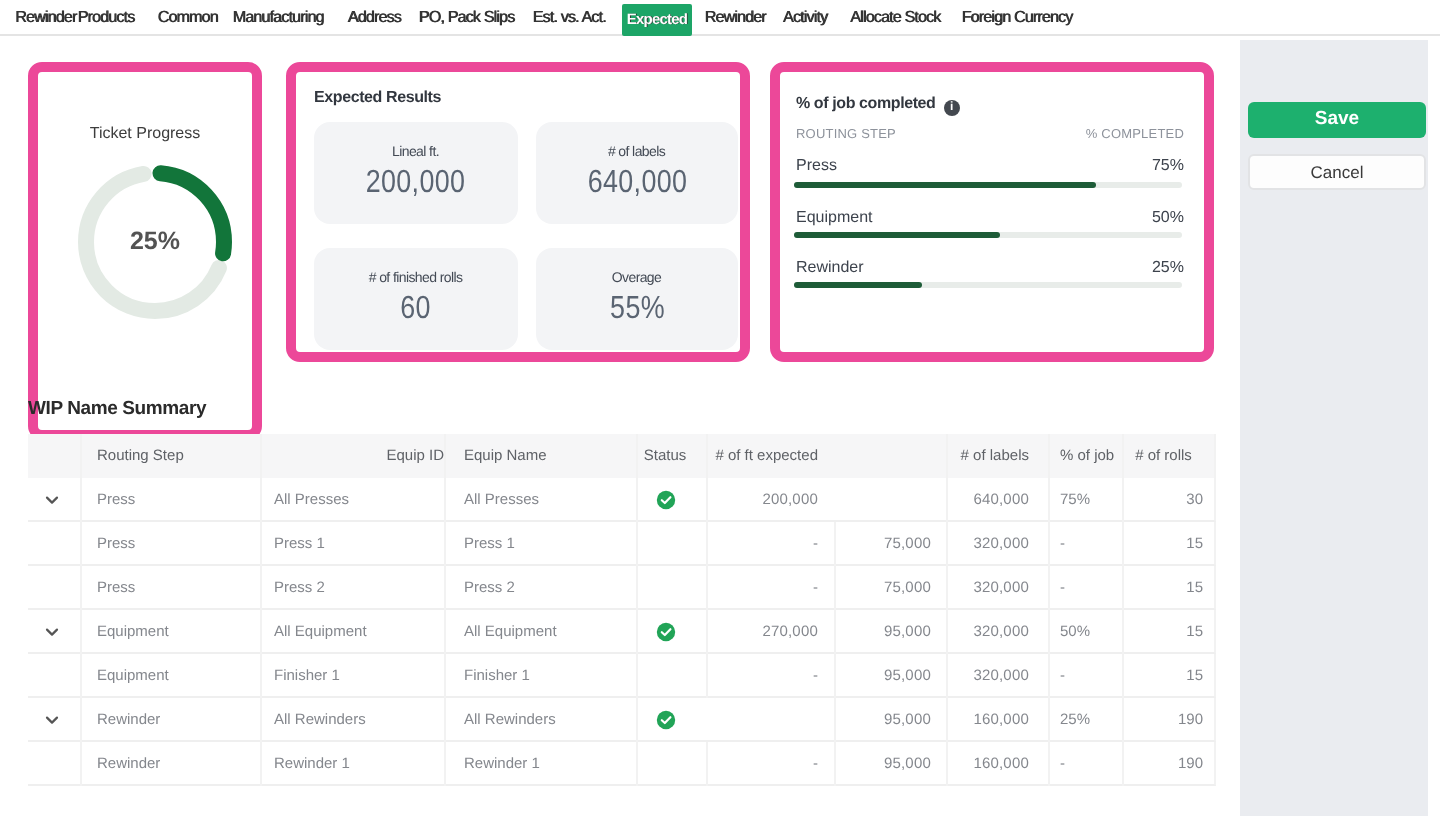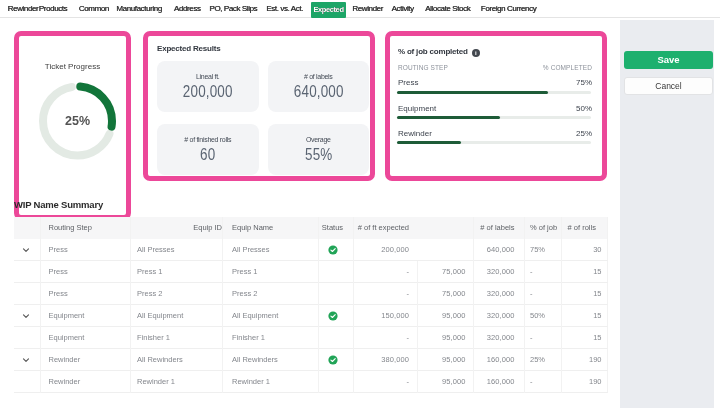--- a/index.html
+++ b/index.html
@@ -167,21 +167,21 @@
       <div class="cell first" style="left:0px; width:26px;text-align:center;padding-right:2px;"><svg width="8" height="8" viewBox="0 0 8 8" style="vertical-align:middle;">
           <path d="M1.5 2.8 L4 5.3 L6.5 2.8" fill="none" stroke="#555" stroke-width="1.1" stroke-linecap="round" stroke-linejoin="round"></path>
         </svg></div>
       <div class="cell" style="left:26px; width:90px;padding-left:7.5px; text-align:left;">Equipment</div>
       <div class="cell" style="left:116px; width:92px;padding-left:6px; text-align:left;">All Equipment</div>
       <div class="cell" style="left:208px; width:96px;padding-left:9px; text-align:left;">All Equipment</div>
       <div class="cell" style="left:304px; width:35px;text-align:center;padding-right:7px;"><svg width="10" height="10" viewBox="0 0 10 10" style="vertical-align:middle;">
           <circle cx="5" cy="5" r="4.6" fill="#21a457"></circle>
           <path d="M2.9 5.1 L4.4 6.5 L7.2 3.6" fill="none" stroke="#fff" stroke-width="1.1" stroke-linecap="round" stroke-linejoin="round"></path>
         </svg></div>
-      <div class="cell" style="left:339px; width:64px;padding-right:8px; text-align:right;"><span class="num">150,000</span></div>
+      <div class="cell" style="left:339px; width:64px;padding-right:8px; text-align:right;"><span class="num">270,000</span></div>
       <div class="cell" style="left:403px; width:56px;padding-right:7.5px; text-align:right;"><span class="num">95,000</span></div>
       <div class="cell" style="left:459px; width:51px;padding-right:9.5px; text-align:right;"><span class="num">320,000</span></div>
       <div class="cell" style="left:510px; width:37px;padding-left:5px; text-align:left;">50%</div>
       <div class="cell" style="left:547px; width:47px;padding-right:6.5px; text-align:right;">15</div>
     </div>
 <div class="row" style="position:relative;">
       <div class="cell first" style="left:0px; width:26px;text-align:center;padding-right:2px;"></div>
       <div class="cell" style="left:26px; width:90px;padding-left:7.5px; text-align:left;">Equipment</div>
       <div class="cell" style="left:116px; width:92px;padding-left:6px; text-align:left;">Finisher 1</div>
       <div class="cell" style="left:208px; width:96px;padding-left:9px; text-align:left;">Finisher 1</div>
@@ -196,21 +196,20 @@
       <div class="cell first" style="left:0px; width:26px;text-align:center;padding-right:2px;"><svg width="8" height="8" viewBox="0 0 8 8" style="vertical-align:middle;">
           <path d="M1.5 2.8 L4 5.3 L6.5 2.8" fill="none" stroke="#555" stroke-width="1.1" stroke-linecap="round" stroke-linejoin="round"></path>
         </svg></div>
       <div class="cell" style="left:26px; width:90px;padding-left:7.5px; text-align:left;">Rewinder</div>
       <div class="cell" style="left:116px; width:92px;padding-left:6px; text-align:left;">All Rewinders</div>
       <div class="cell" style="left:208px; width:96px;padding-left:9px; text-align:left;">All Rewinders</div>
       <div class="cell" style="left:304px; width:35px;text-align:center;padding-right:7px;"><svg width="10" height="10" viewBox="0 0 10 10" style="vertical-align:middle;">
           <circle cx="5" cy="5" r="4.6" fill="#21a457"></circle>
           <path d="M2.9 5.1 L4.4 6.5 L7.2 3.6" fill="none" stroke="#fff" stroke-width="1.1" stroke-linecap="round" stroke-linejoin="round"></path>
         </svg></div>
-      <div class="cell" style="left:339px; width:64px;padding-right:8px; text-align:right;"><span class="num">380,000</span></div>
       <div class="cell" style="left:403px; width:56px;padding-right:7.5px; text-align:right;"><span class="num">95,000</span></div>
       <div class="cell" style="left:459px; width:51px;padding-right:9.5px; text-align:right;"><span class="num">160,000</span></div>
       <div class="cell" style="left:510px; width:37px;padding-left:5px; text-align:left;">25%</div>
       <div class="cell" style="left:547px; width:47px;padding-right:6.5px; text-align:right;">190</div>
     </div>
 <div class="row" style="position:relative;">
       <div class="cell first" style="left:0px; width:26px;text-align:center;padding-right:2px;"></div>
       <div class="cell" style="left:26px; width:90px;padding-left:7.5px; text-align:left;">Rewinder</div>
       <div class="cell" style="left:116px; width:92px;padding-left:6px; text-align:left;">Rewinder 1</div>
       <div class="cell" style="left:208px; width:96px;padding-left:9px; text-align:left;">Rewinder 1</div>

